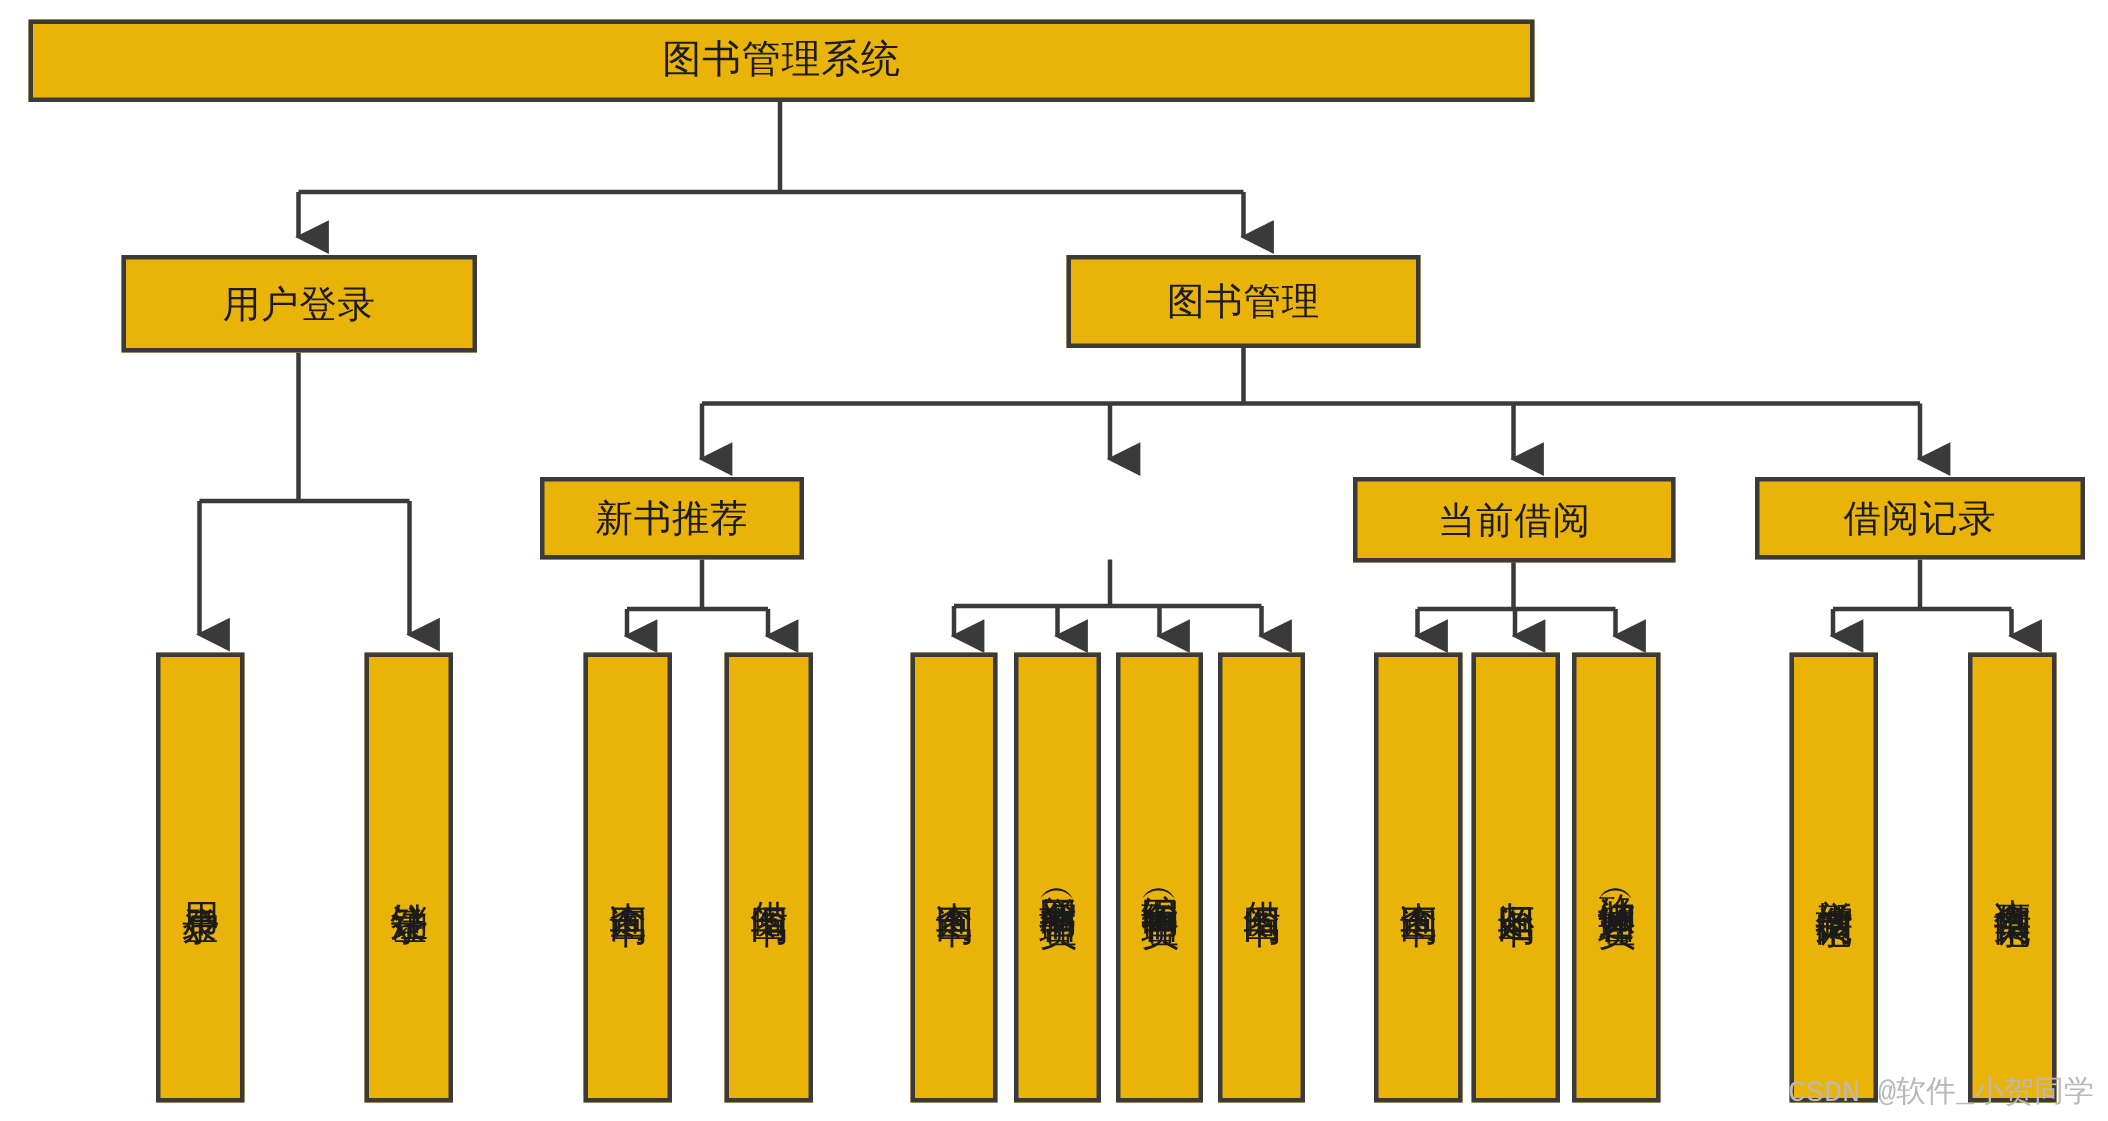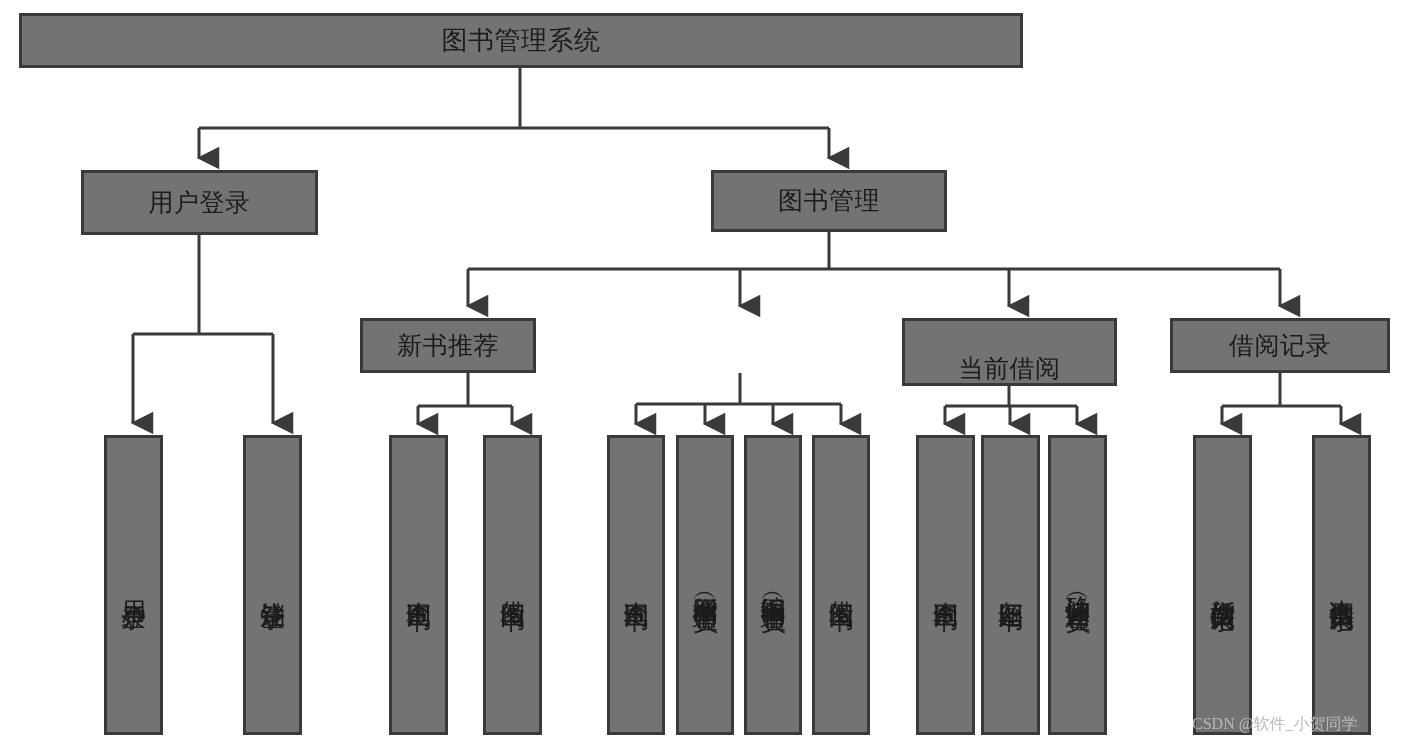--- a/index.html
+++ b/index.html
@@ -22,21 +22,21 @@
     position: absolute;
     left: 0;
     top: 0;
     width: 1405px;
     height: 747px;
     pointer-events: none;
   }
   .node {
     position: absolute;
     box-sizing: border-box;
-    background: #737373;
+    background: #eab308;
     border: 3px solid #3a3a3a;
     display: flex;
     align-items: center;
     justify-content: center;
     color: #1b1b1b;
     z-index: 2;
   }
   .node-label {
     display: block;
     text-align: center;
@@ -63,25 +63,25 @@
     letter-spacing: 2px;
     max-height: 285px;
   }
   .v-node.long .node-label {
     max-height: 295px;
   }
   #watermark {
     position: absolute;
     left: 1192px;
     top: 714px;
-    font-size: 16px;
+    font-size: 20px;
     color: #b9b9b9;
     white-space: nowrap;
     z-index: 5;
-    font-family: Liberation Serif, serif;
+    font-family: Liberation Mono, monospace;
   }
 </style>
 </head>
 <body>
 
 <div id="diagram-root">
 
   <svg id="edges" viewBox="0 0 1405 747" xmlns="http://www.w3.org/2000/svg">
     <defs>
       <marker id="arrow" viewBox="0 0 12 12" refX="6" refY="10" markerWidth="9" markerHeight="9" orient="auto-start-reverse">
@@ -142,21 +142,21 @@
 
   <div class="node h-node" style="left:711px; top:170px; width:236px; height:62px;align-items:center;">
     <span class="node-label">图书管理</span>
   </div>
 
   <div class="node h-node" style="left:360px; top:318px; width:176px; height:55px;">
     <span class="node-label">新书推荐</span>
   </div>
 
 
-  <div class="node h-node" style="left:902px; top:318px; width:215px; height:68px;align-items:flex-end;">
+  <div class="node h-node" style="left:902px; top:318px; width:215px; height:57px;">
     <span class="node-label">当前借阅</span>
   </div>
 
   <div class="node h-node" style="left:1170px; top:318px; width:220px; height:55px;">
     <span class="node-label">借阅记录</span>
   </div>
 
   <div class="node v-node" style="left:104px; top:435px; width:59px; height:300px;">
     <span class="node-label">用户登录</span>
   </div>

